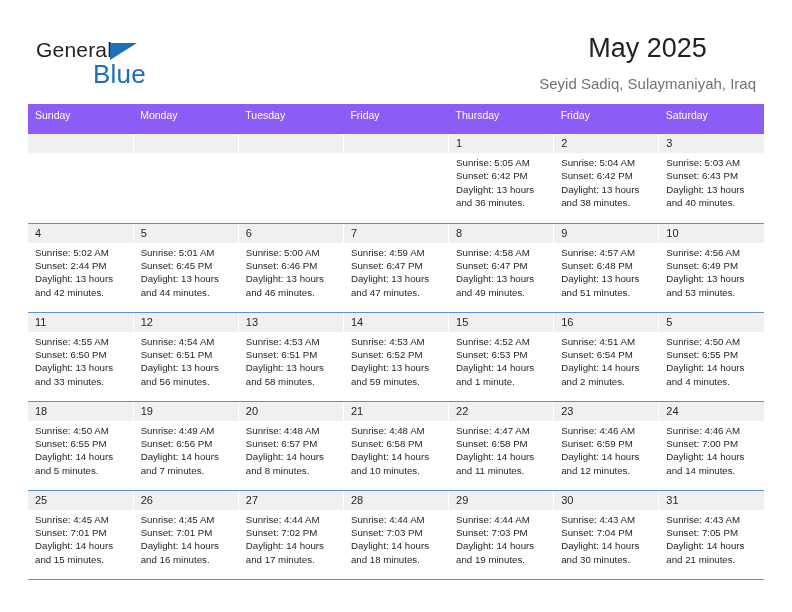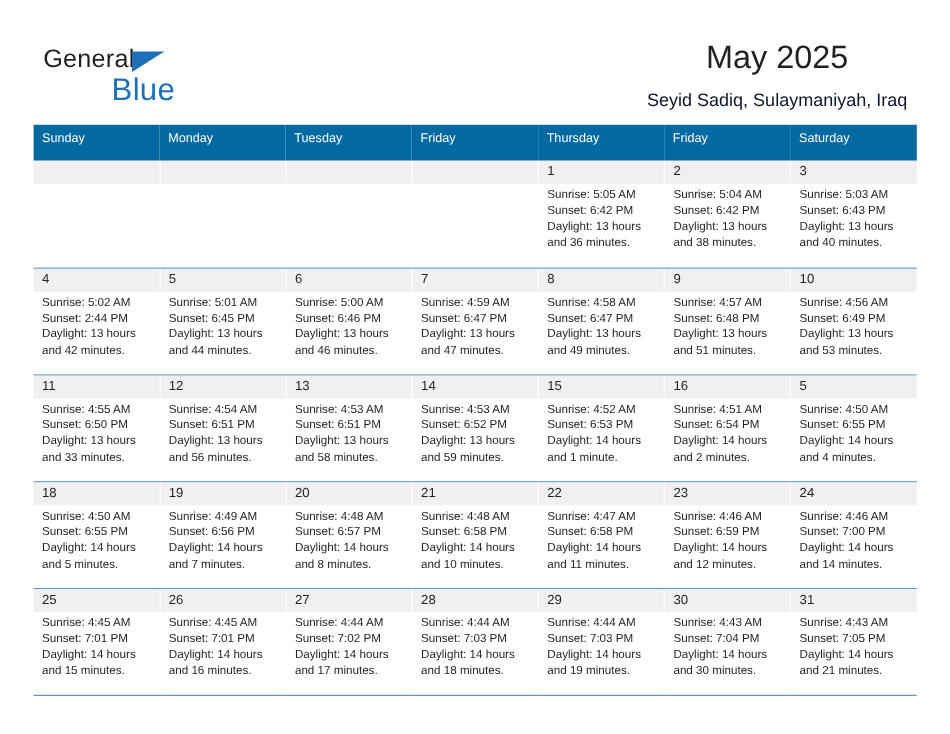--- a/index.html
+++ b/index.html
@@ -57,35 +57,35 @@
   .cal-title {
     font-size: 27px;
     color: #231f20;
     line-height: 32px;
     font-weight: normal;
     margin: 0;
     text-align: center;
   }
   .cal-subtitle {
     font-size: 15px;
-    color: #0f172a;
+    color: #737373;
     line-height: 20px;
     margin: 10px 0 0 0;
     font-weight: normal;
   }
   
   .calendar {
     position: absolute;
     left: 28px; top: 104px;
     width: 736px;
     border-collapse: collapse;
     table-layout: fixed;
   }
   .calendar th {
-    background: #0369a1;
+    background: #8b5cf6;
     color: #ffffff;
     font-size: 10.5px;
     font-weight: normal;
     text-align: left;
     padding: 5px 0 13px 7px;
     height: 21px;
     border: none;
   }
   .calendar td {
     vertical-align: top;

